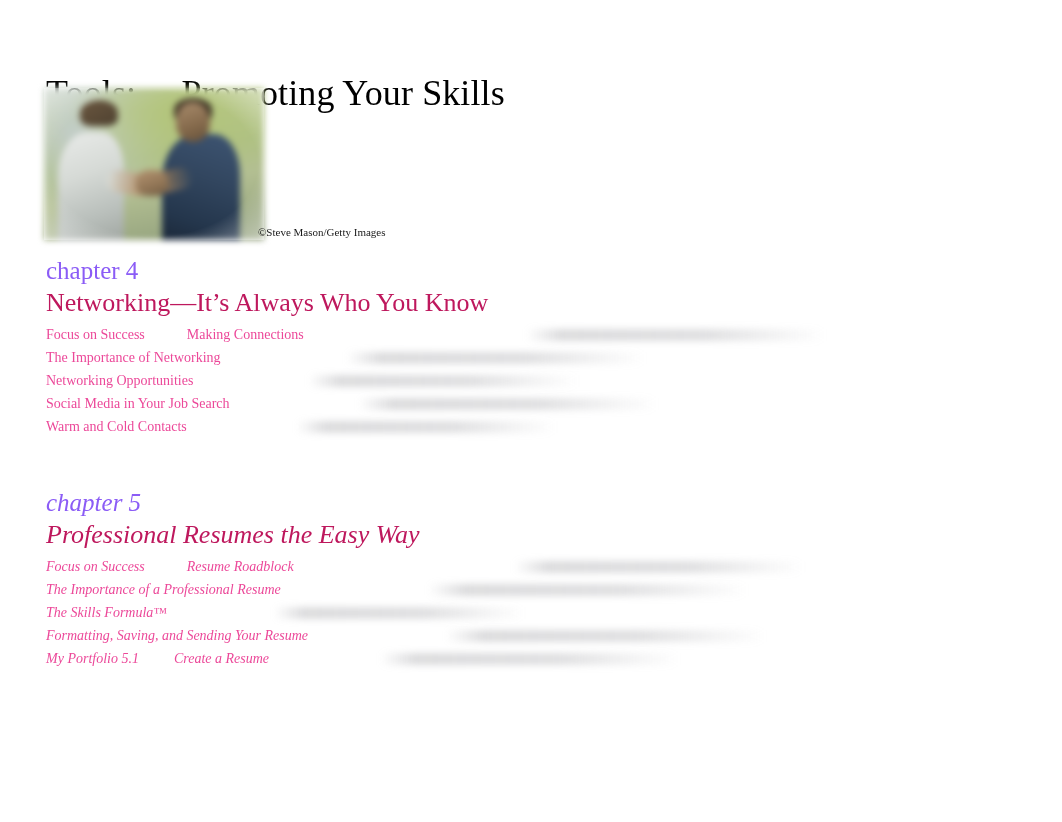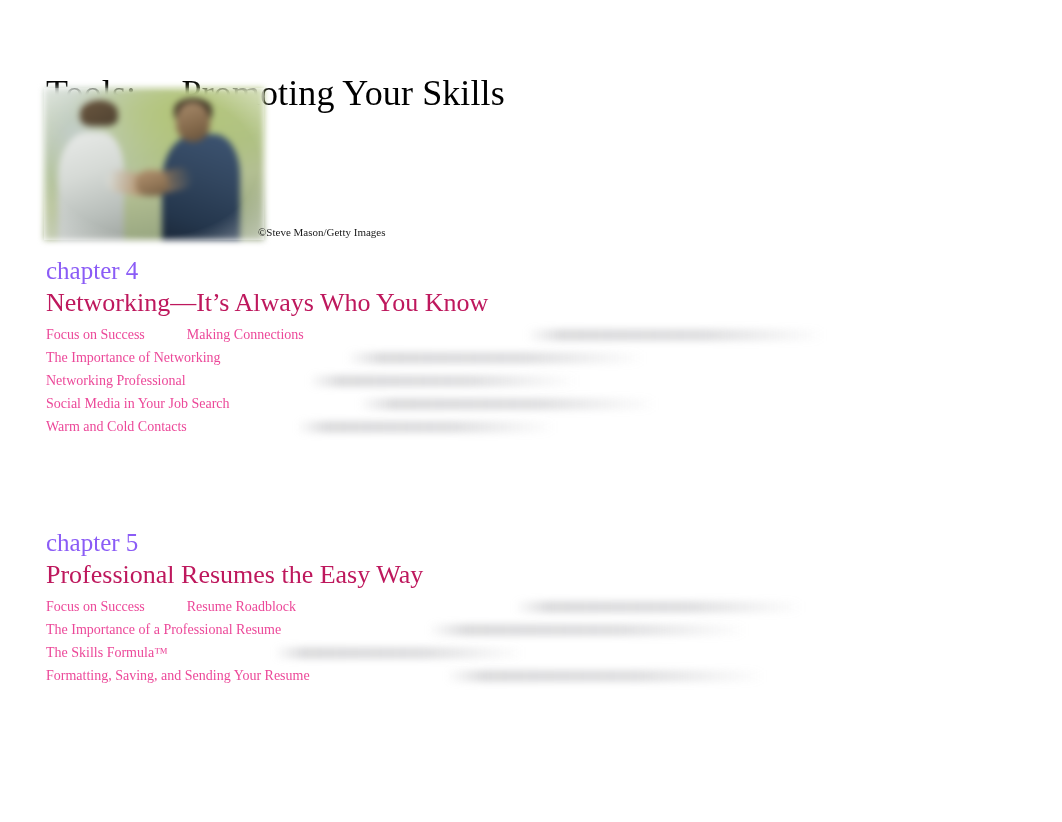--- a/index.html
+++ b/index.html
@@ -144,21 +144,21 @@
     top: 224px;
     font-size: 11px;
     line-height: 16px;
     color: #1a1a1a;
     white-space: nowrap;
   }
 
   
   .chapter-block { position: absolute; left: 46px; }
   #chapter-block-4 { top: 256px; }
-  #chapter-block-5 { top: 528px; }
+  #chapter-block-5 { top: 488px; font-style: italic; }
 
   .chapter-number {
     font-size: 25px;
     line-height: 30px;
     color: #8b5cf6;
     white-space: nowrap;
   }
   .chapter-name {
     font-size: 26px;
     line-height: 32px;
@@ -223,30 +223,31 @@
   </div>
 
   <div class="photo-credit">©Steve Mason/Getty Images</div>
 
   <div class="chapter-block" id="chapter-block-4">
     <div class="chapter-number">chapter 4</div>
     <div class="chapter-name">Networking—It’s Always Who You Know</div>
     <div class="toc-list" id="toc-list-4">
         <div class="toc-entry"><span class="leader" style="left: 480px; width: 300px;"></span><span class="label">Focus on Success            Making Connections</span></div>
         <div class="toc-entry"><span class="leader" style="left: 300px; width: 300px;"></span><span class="label">The Importance of Networking</span></div>
-        <div class="toc-entry"><span class="leader" style="left: 262px; width: 270px;"></span><span class="label">Networking Professional</span></div>
+        <div class="toc-entry"><span class="leader" style="left: 262px; width: 270px;"></span><span class="label">Networking Opportunities</span></div>
         <div class="toc-entry"><span class="leader" style="left: 312px; width: 300px;"></span><span class="label">Social Media in Your Job Search</span></div>
         <div class="toc-entry"><span class="leader" style="left: 250px; width: 260px;"></span><span class="label">Warm and Cold Contacts</span></div>
       </div>
   </div>
 
   <div class="chapter-block" id="chapter-block-5">
     <div class="chapter-number">chapter 5</div>
     <div class="chapter-name">Professional Resumes the Easy Way</div>
     <div class="toc-list" id="toc-list-5">
         <div class="toc-entry"><span class="leader" style="left: 468px; width: 290px;"></span><span class="label">Focus on Success            Resume Roadblock</span></div>
         <div class="toc-entry"><span class="leader" style="left: 382px; width: 320px;"></span><span class="label">The Importance of a Professional Resume</span></div>
         <div class="toc-entry"><span class="leader" style="left: 228px; width: 250px;"></span><span class="label">The Skills Formula™</span></div>
         <div class="toc-entry"><span class="leader" style="left: 400px; width: 320px;"></span><span class="label">Formatting, Saving, and Sending Your Resume</span></div>
+        <div class="toc-entry"><span class="leader" style="left: 334px; width: 300px;"></span><span class="label">My Portfolio 5.1          Create a Resume</span></div>
       </div>
   </div>
 
 </div>
 
 </body></html>

